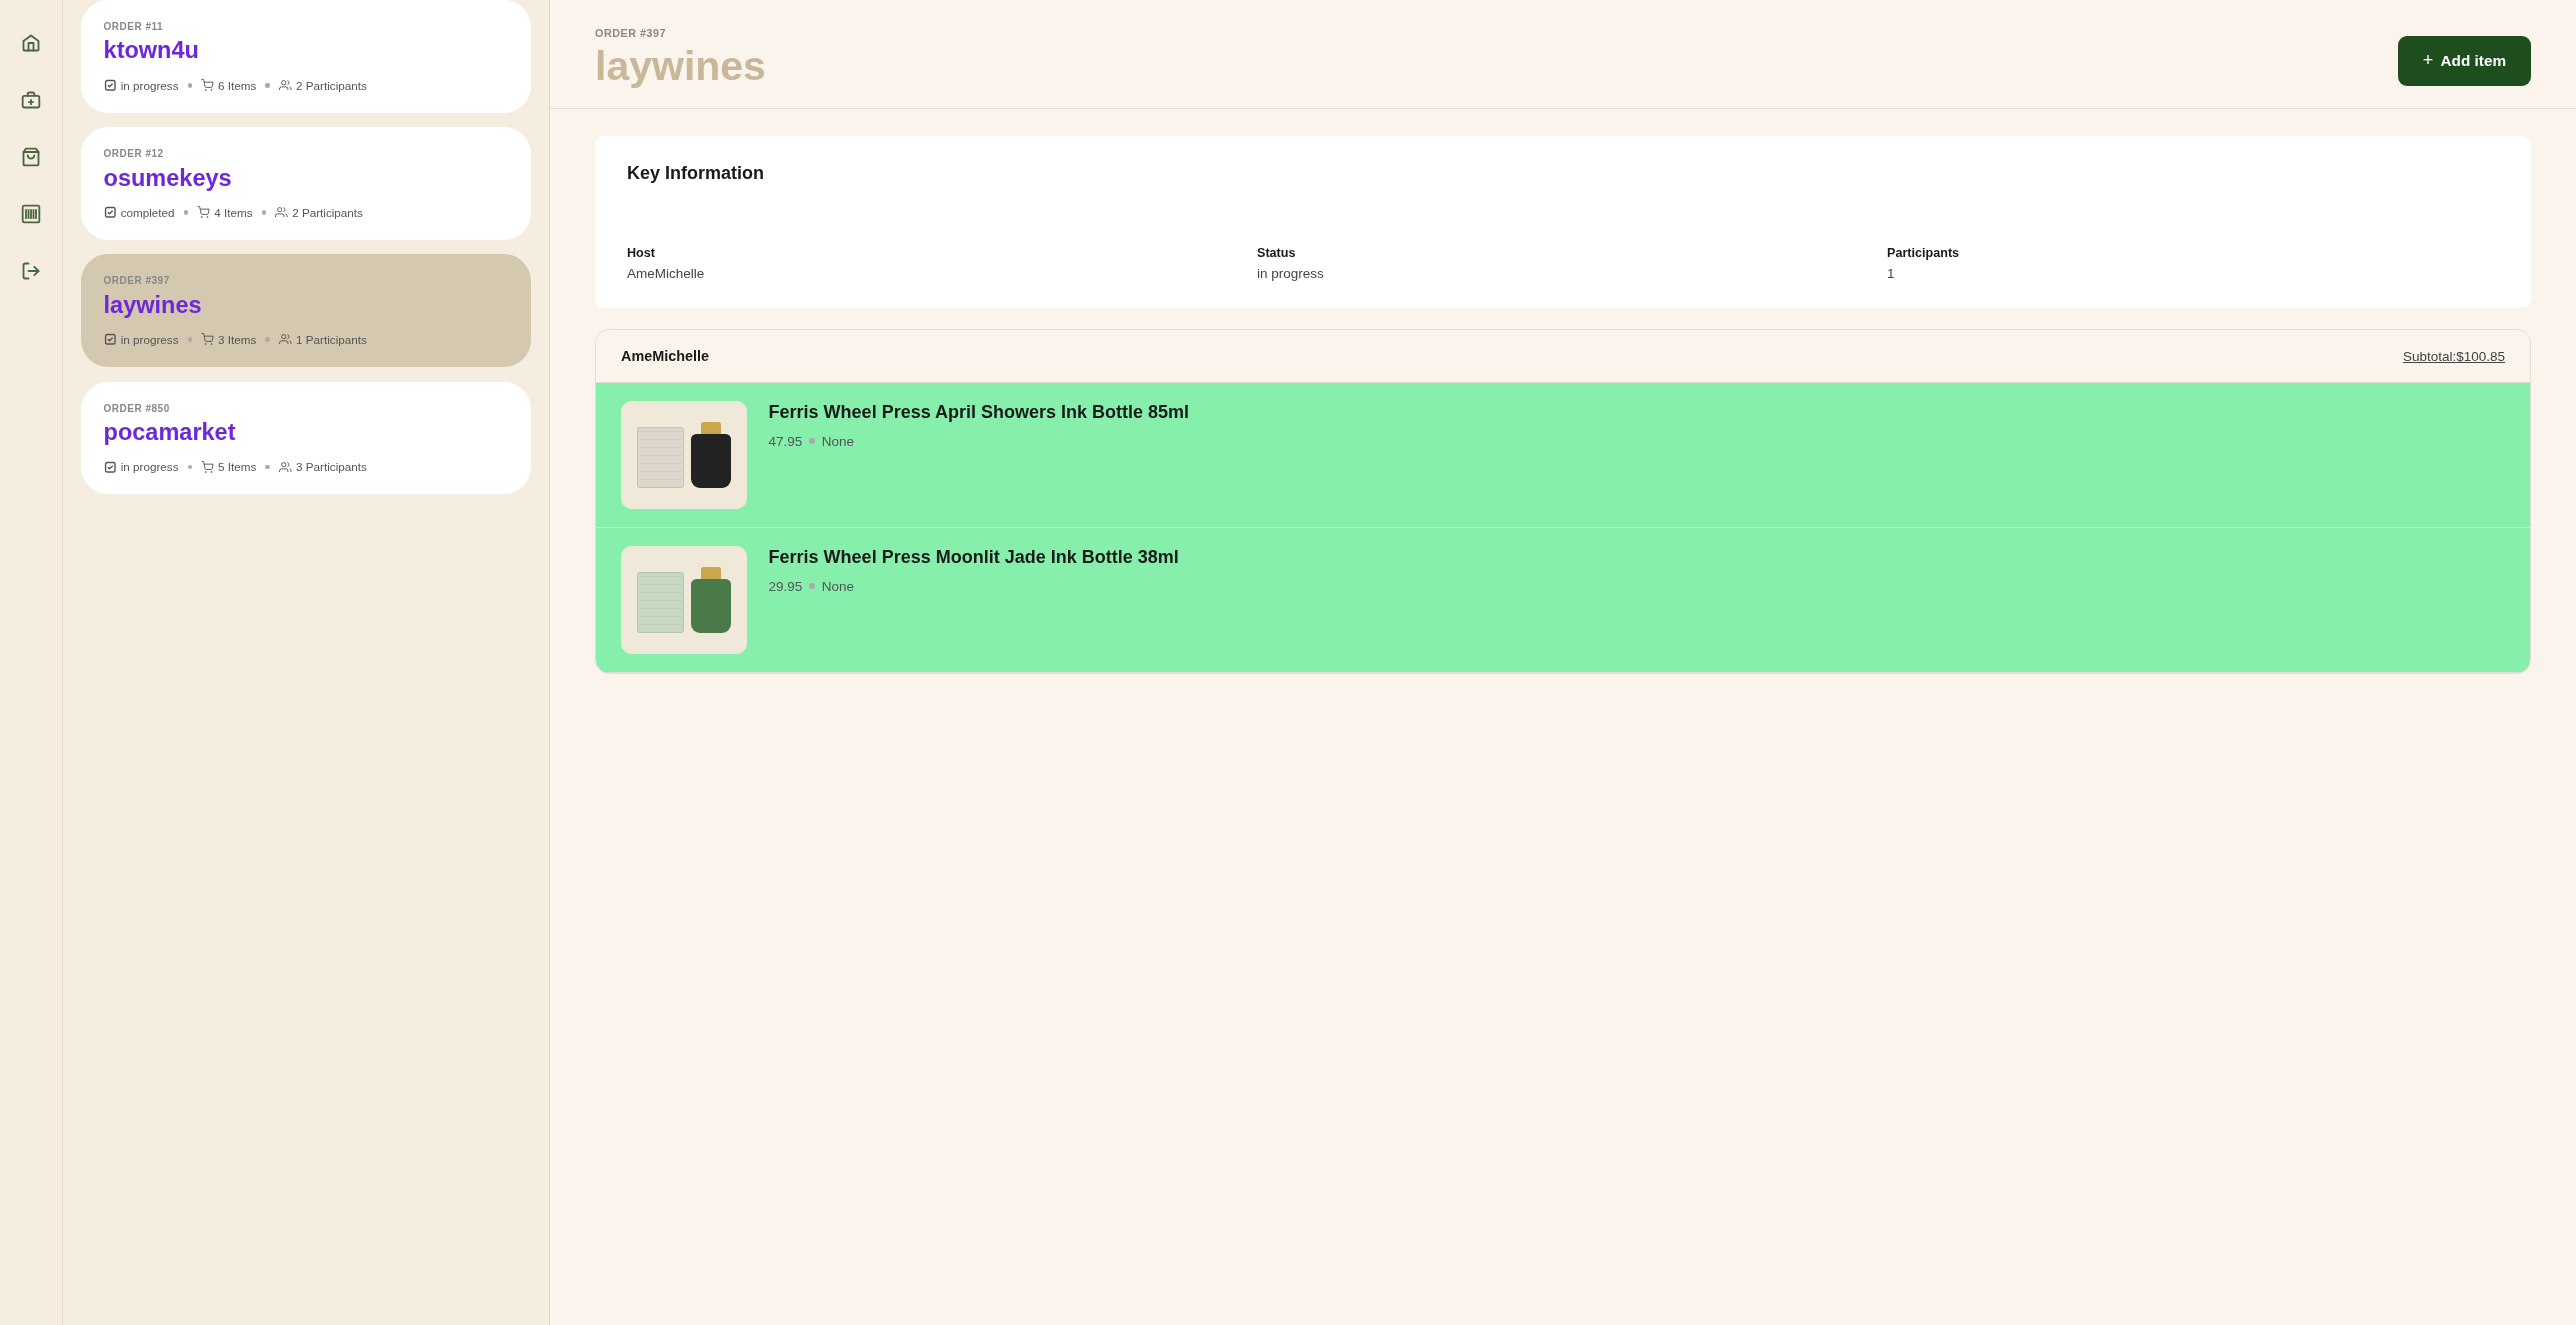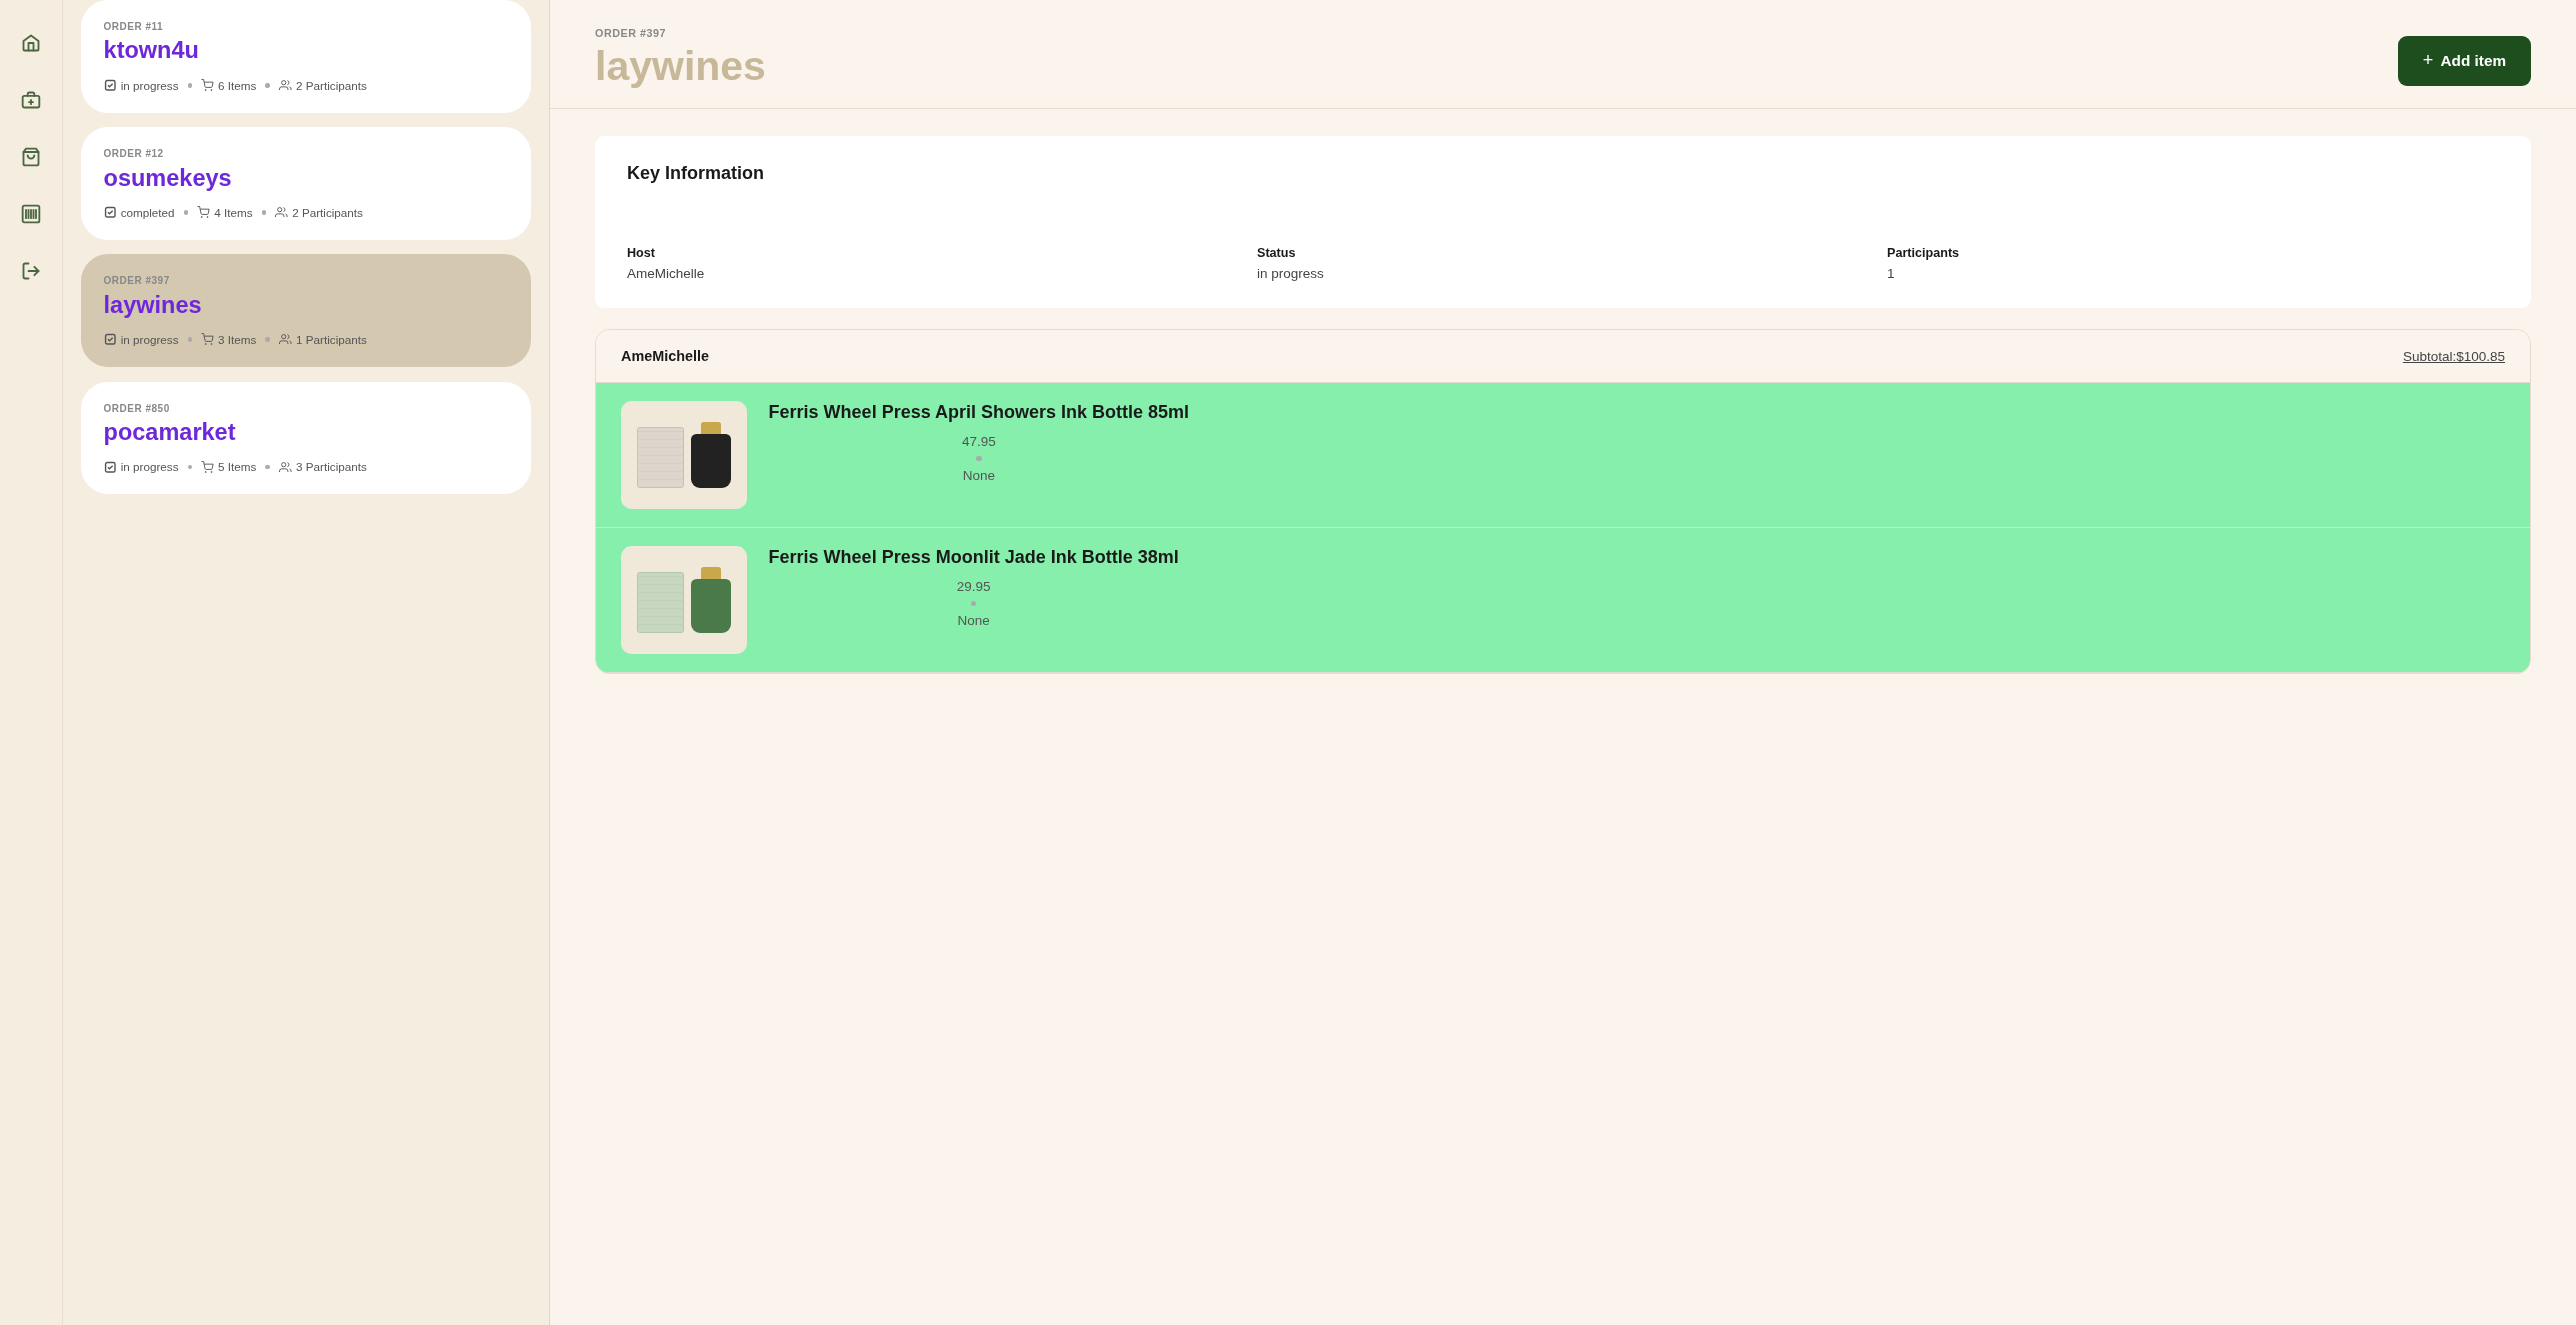--- a/index.html
+++ b/index.html
@@ -239,21 +239,20 @@
       color: #1a1a1a;
       margin-bottom: 9px;
       line-height: 1.3;
     }
     .product-price {
       font-size: 13.5px;
       color: #555;
       display: flex;
       align-items: center;
       gap: 7px;
-      flex-direction: column;
     }
     .price-dot {
       width: 5.4px; height: 5.4px;
       background: #aaa;
       border-radius: 50%;
     }
   </style>
 </head>
 <body>
 

